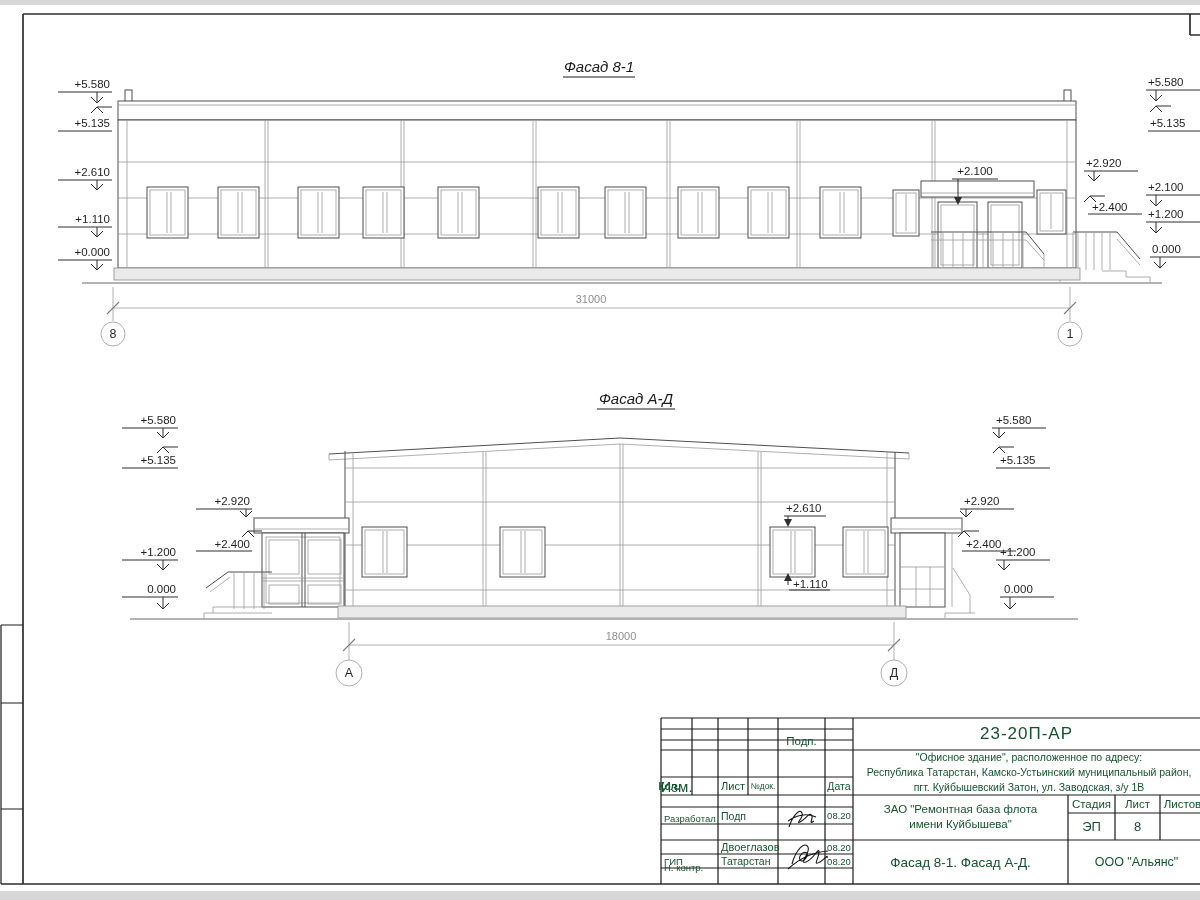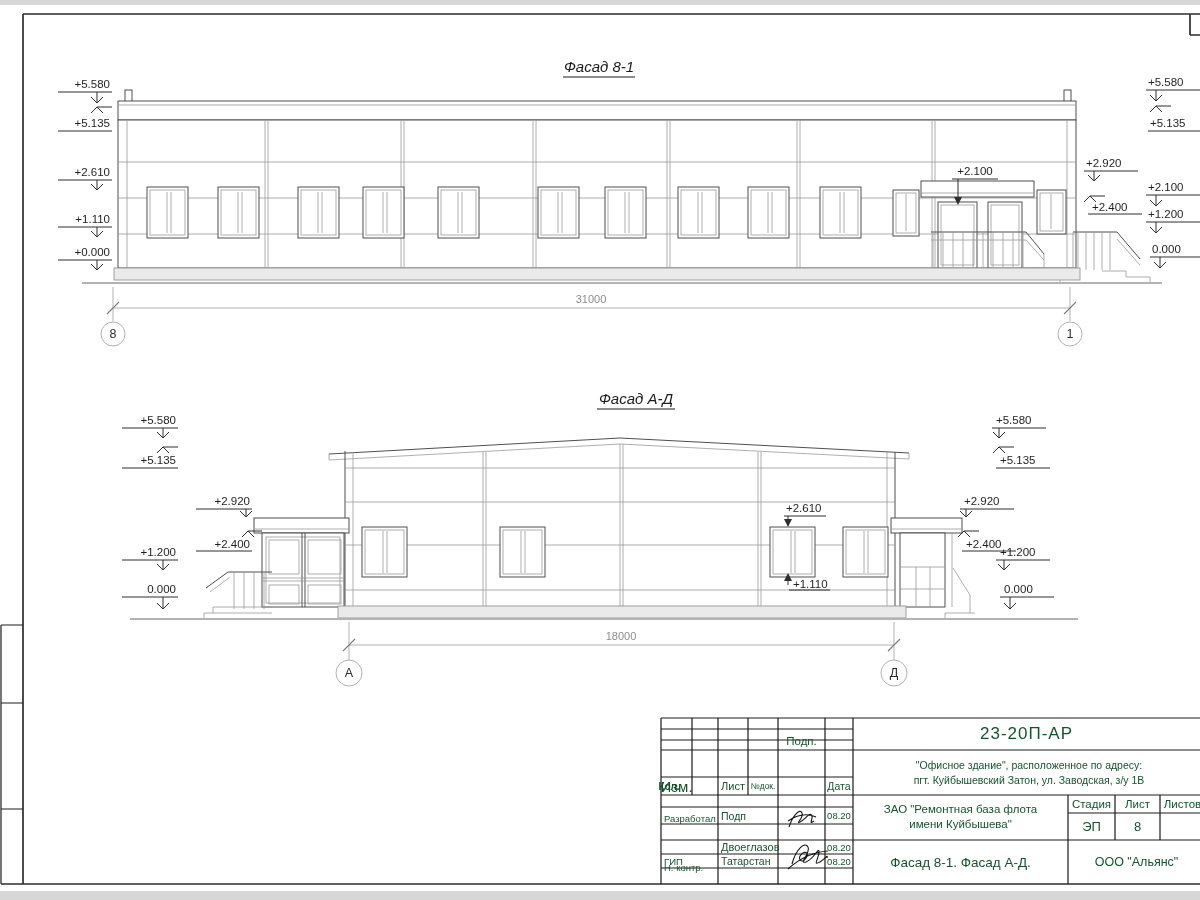--- a/index.html
+++ b/index.html
@@ -286,20 +286,21 @@
   <g>
     <path class="sig" d="M789 827 C793 815 800 808 802 813 C804 818 795 824 800 822 C806 819 810 811 812 816 C813 820 808 825 814 821 M788 821 C797 815 807 813 816 817"></path>
     <path class="sig" d="M792 864 C796 849 805 841 808 847 C811 853 798 864 806 862 C814 859 819 846 819 852 C819 859 812 866 820 862 C826 858 828 854 827 858 M788 869 C800 858 814 852 828 851 M800 856 C804 850 810 852 806 858 C803 863 798 861 800 856"></path>
   </g>
 </svg>
 
   <div class="cell" style="left:853px;top:718px;width:347px;height:32px;font-size:17px;letter-spacing:1px;">23-20П-АР</div>
 
   <div class="cell col" style="left:853px;top:750px;width:352px;height:45px;font-size:10.5px;">
     <div>"Офисное здание", расположенное по адресу:</div>
+    <div>Республика Татарстан, Камско-Устьинский муниципальный район,</div>
     <div>пгт. Куйбышевский Затон, ул. Заводская, з/у 1В</div>
   </div>
 
   <div class="cell" style="left:661px;top:777px;width:31px;height:18px;font-size:15px;">Изм.</div>
   <div class="cell" style="left:656px;top:777px;width:26px;height:18px;font-size:10px;font-weight:bold;">Кол.</div>
   <div class="cell" style="left:718px;top:777px;width:30px;height:18px;font-size:11px;">Лист</div>
   <div class="cell" style="left:748px;top:777px;width:30px;height:18px;font-size:8.5px;">№док.</div>
   <div class="cell" style="left:778px;top:732px;width:47px;height:18px;font-size:11.5px;">Подп.</div>
   <div class="cell" style="left:825px;top:777px;width:28px;height:18px;font-size:10.5px;">Дата</div>
 

